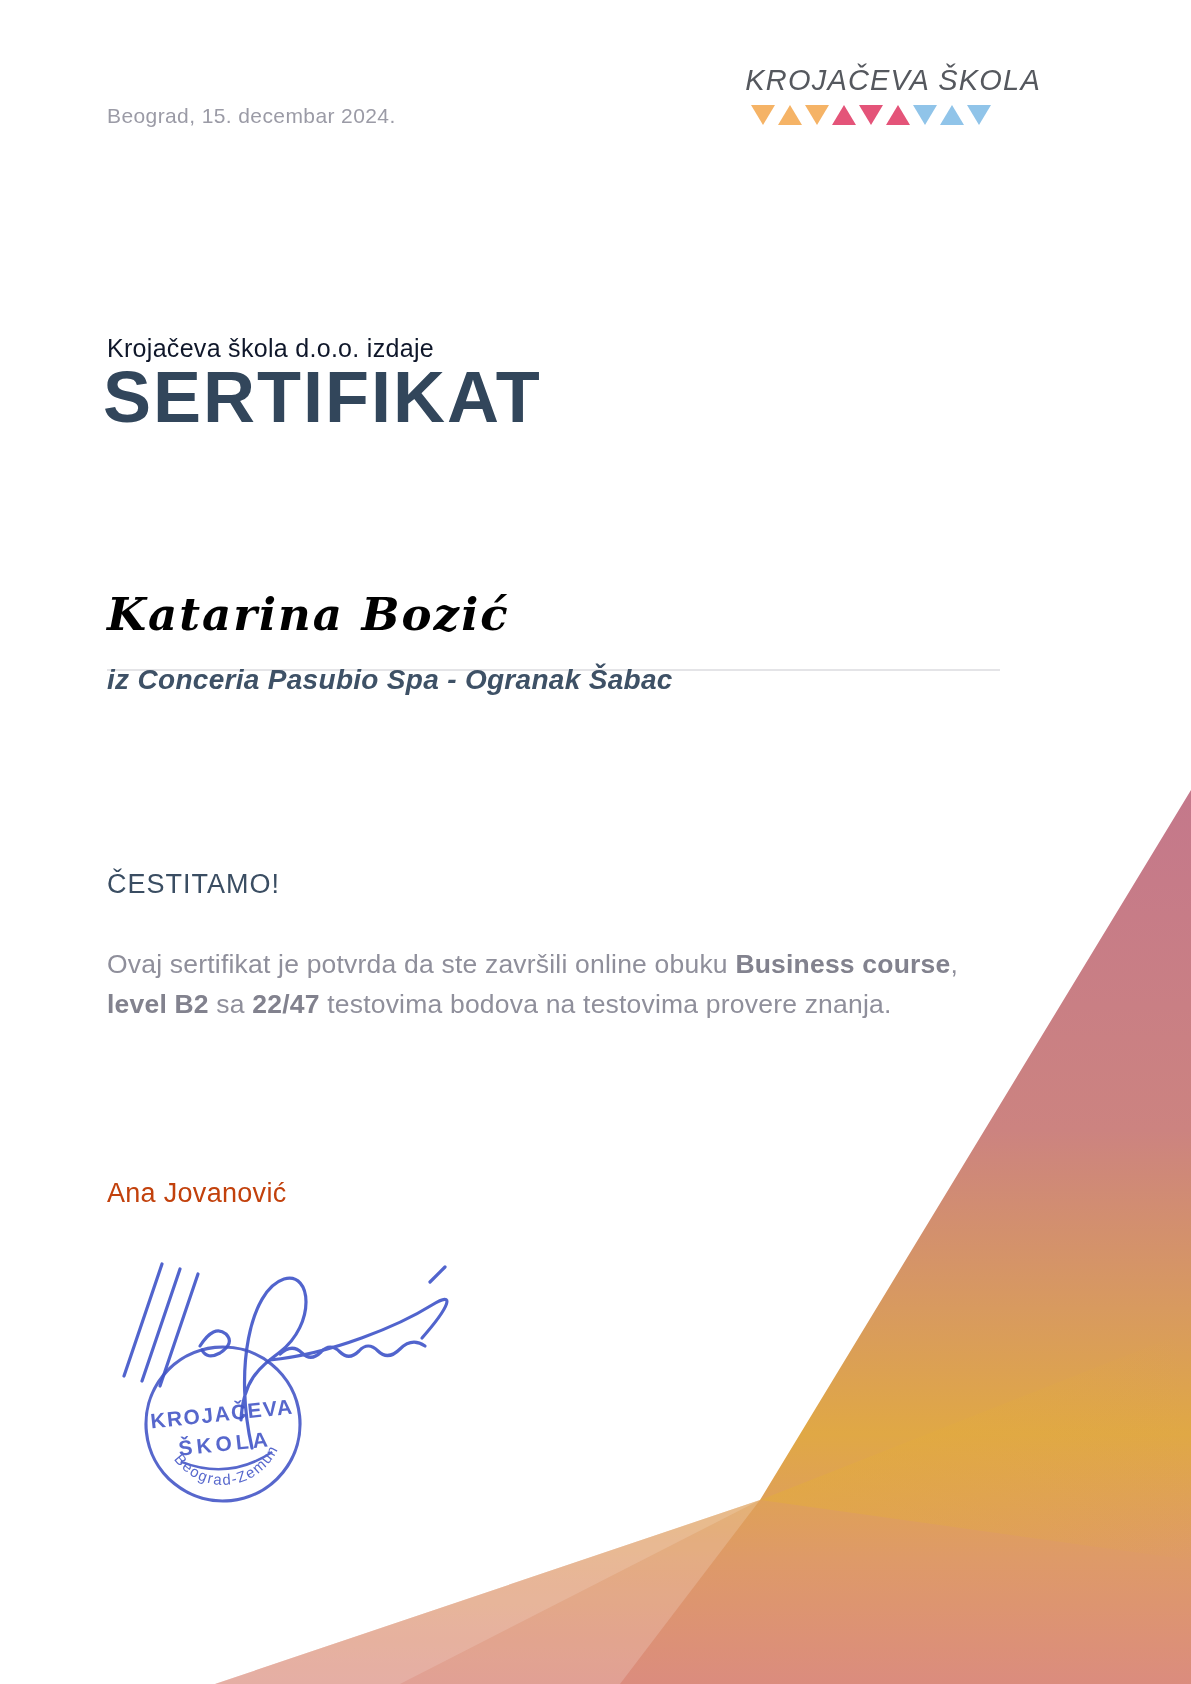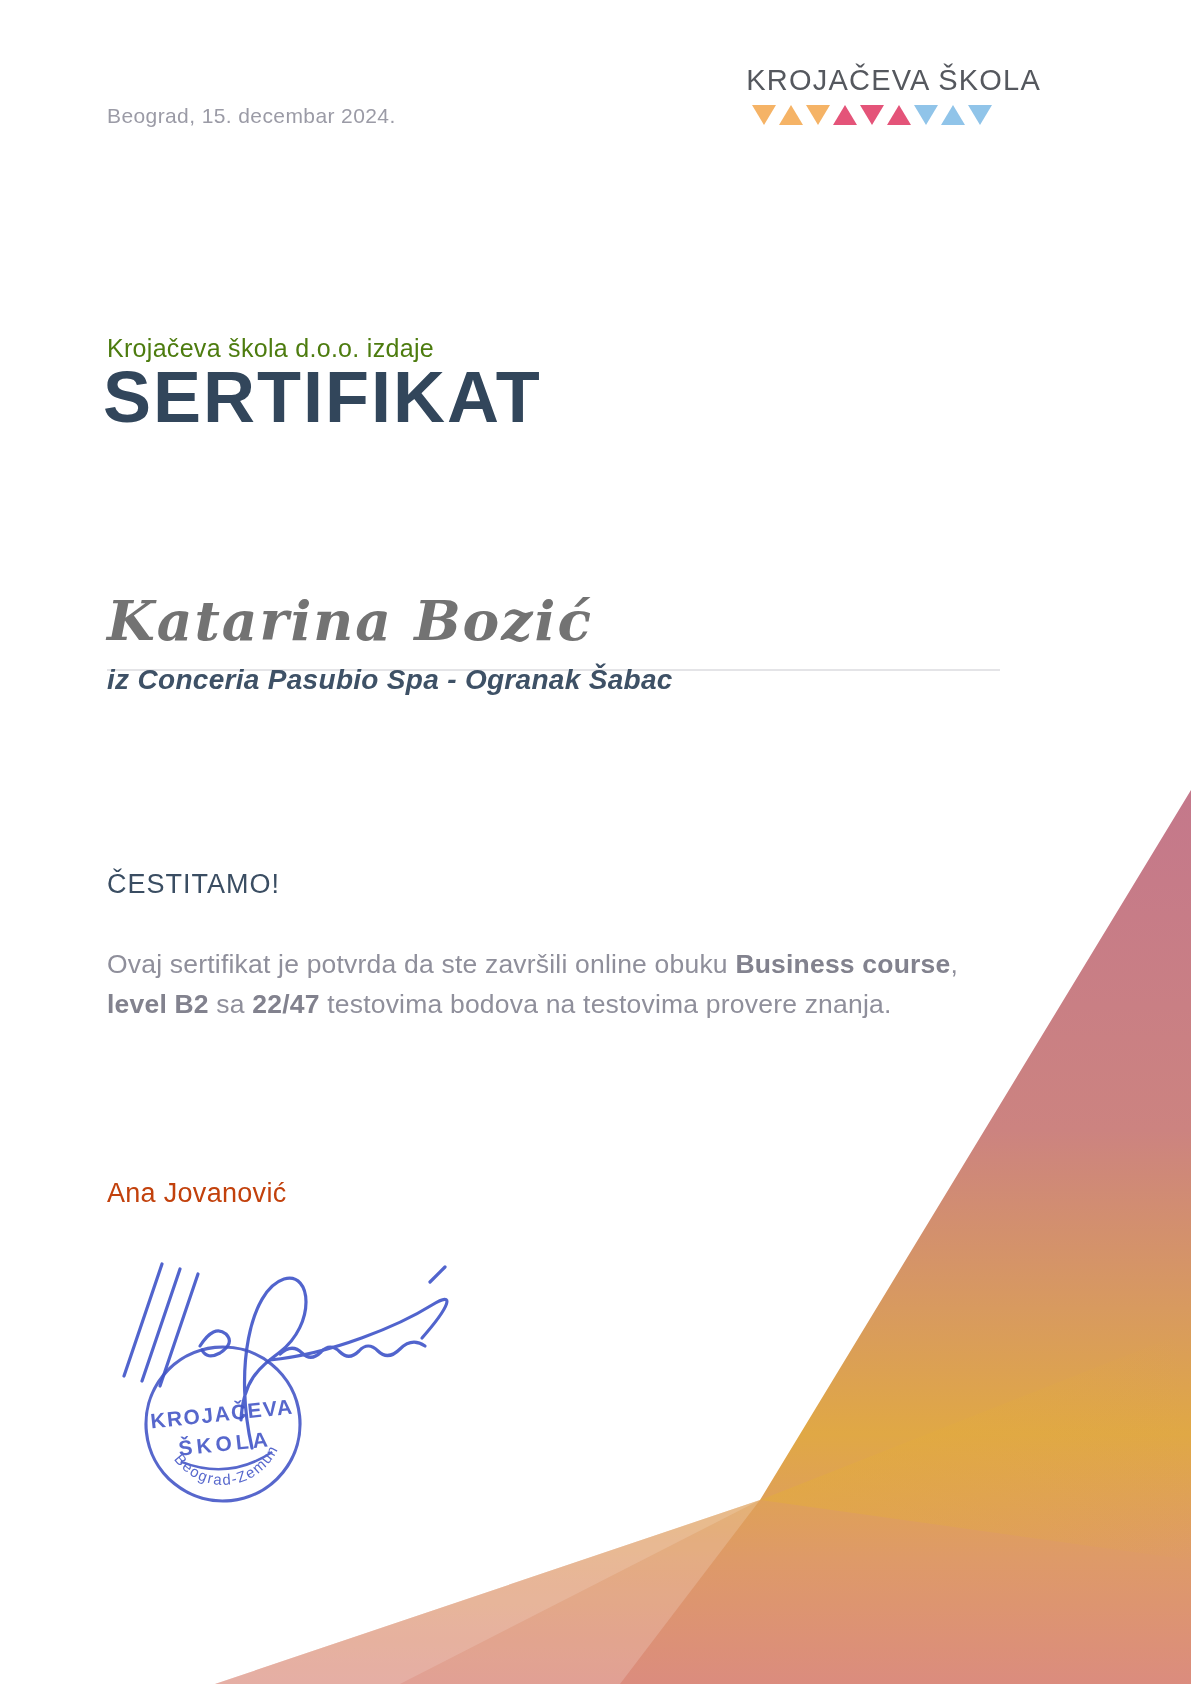--- a/index.html
+++ b/index.html
@@ -16,41 +16,41 @@
   .date{
     position:absolute;left:107px;top:104px;
     font-size:21px;color:#9B9BA6;letter-spacing:0.4px;text-align:center;
   }
 
   .logo{
     position:absolute;right:150px;top:64px;
     display:flex;flex-direction:column;align-items:flex-start;
   }
   .logo-text{
-    font-size:29px;color:#55585E;letter-spacing:1.2px;white-space:nowrap;font-weight:400;
+    font-size:29px;color:#55585E;letter-spacing:1.2px;white-space:nowrap;font-weight:400;font-style:italic;
   }
   .tri-strip{display:flex;margin-top:8px;margin-left:6px;}
   .tri{width:0;height:0;border-left:12px solid transparent;border-right:12px solid transparent;}
   .tri + .tri{margin-left:3px;}
   .tri.down{border-top:20px solid #ccc;}
   .tri.up{border-bottom:20px solid #ccc;}
 
   .issuer{
     position:absolute;left:107px;top:334px;
-    font-size:25px;color:#4d7c0f;letter-spacing:0.3px;text-align:right;
+    font-size:25px;color:#0f172a;letter-spacing:0.3px;text-align:right;
   }
   .title{
     position:absolute;left:103px;top:356px;
     font-size:72px;font-weight:800;color:#32465B;letter-spacing:2px;
   }
 
   .recipient-name{
     position:absolute;left:107px;top:588px;
     font-family:"DejaVu Serif", serif;font-style:italic;font-weight:700;
-    font-size:55px;color:#737373;letter-spacing:2px;
+    font-size:45px;color:#000000;letter-spacing:2px;
   }
   .name-rule{
     position:absolute;left:107px;top:669px;width:893px;height:2px;
     background:#E4E4E7;
   }
   .affiliation{
     position:absolute;left:107px;top:664px;
     font-style:italic;font-weight:600;font-size:28px;color:#3E5166;letter-spacing:0.3px;
   }
 

